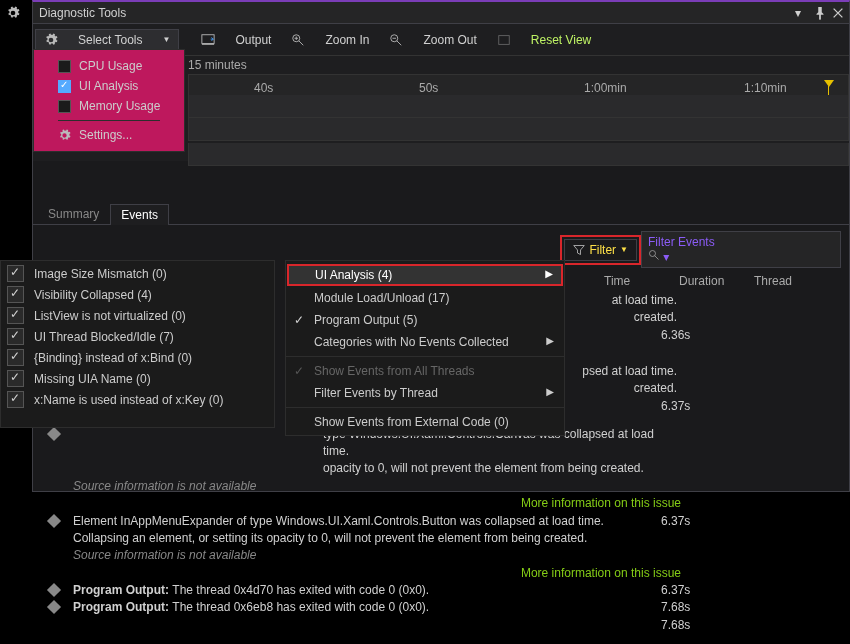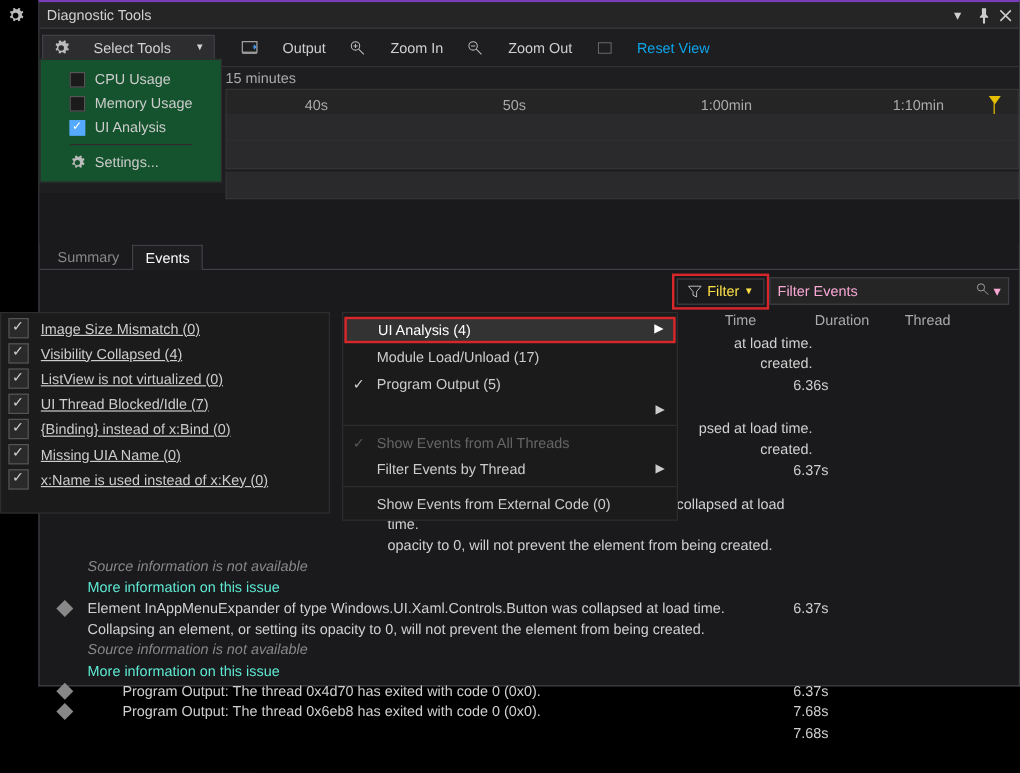--- a/index.html
+++ b/index.html
@@ -7,21 +7,21 @@
   body {
     background: #000;
     font-family: "Segoe UI", Tahoma, sans-serif;
     font-size: 12px;
     color: #ccc;
     position: relative;
   }
   .shell {
     position: absolute;
     left: 32px; top: 0;
-    width: 818px; height: 572px;
+    width: 818px; height: 492px;
     background: #1a1a1c;
     border: 1px solid #3f3f46;
   }
   .top-border { border-top: 2px solid #7b3db7; }
   .titlebar {
     display: flex; align-items: center; justify-content: space-between;
     height: 22px;
     padding: 0 4px 0 6px;
     background: #252526;
     border-bottom: 1px solid #3f3f46;
@@ -42,21 +42,21 @@
     display: flex; align-items: center; gap: 20px;
     padding: 3px 8px;
     color: #d0d0d0;
     cursor: pointer;
   }
   .tool-btn.active {
     border: 1px solid #3f3f46;
     background: #2d2d30;
   }
   .tool-btn svg { width: 14px; height: 14px; }
-  .tool-btn.disabled { color: #0ea5e9; }
+  .tool-btn.disabled { color: #bef264; }
   .dropdown-arrow { font-size: 8px; }
 
   .timeline {
     position: relative;
     height: 105px;
     background: #1e1e20;
   }
   .time-caption {
     position: absolute; left: 155px; top: 2px; color: #aaa;
   }
@@ -127,78 +127,77 @@
     display: flex; align-items: center; gap: 4px;
     padding: 3px 8px;
     border: 1px solid #3f3f46;
     color: #fde047;
     cursor: pointer;
   }
   .filter-btn-highlight { outline: 2px solid #d9262b; outline-offset: 2px; }
   .filter-input {
     background: #252526;
     border: 1px solid #3f3f46;
-    color: #f9a8d4;
+    color: #8b5cf6;
     padding: 3px 6px;
     width: 200px;
-    display: flex; justify-content: space-between; align-items: center;
+    display: flex; justify-content: space-between;  flex-direction: column;
   }
 
   .columns-header {
     display: flex; justify-content: flex-end;
     padding: 0 40px 4px 0;
     gap: 20px;
     color: #aaa;
   }
   .columns-header span { width: 55px; }
 
   .event-list {
     padding: 0 8px 8px 40px;
     font-size: 12px;
     color: #d0d0d0;
     line-height: 1.45;
   }
   .event-row { position: relative; padding-right: 160px; }
   .event-time { position: absolute; right: 130px; width: 50px; text-align: left; }
   .event-text { color: #d0d0d0; }
   .event-italic { font-style: italic; color: #888; }
-  .event-link { color: #5eead4; }
+  .event-link { color: #84cc16; text-align: right; }
   .row-marker {
     position: absolute; left: -24px; top: 3px;
     width: 10px; height: 10px; transform: rotate(45deg);
     background: #888;
   }
-  .bold { font-weight: 400; margin-left: 29px; }
+  .bold { font-weight: 700; }
 
   
   .select-tools-menu {
     position: absolute;
     left: 33px; top: 49px;
-    background: #14532d;
+    background: #be185d;
     border: 1px solid #2d2d2d;
     padding: 6px 24px;
     z-index: 20;
     min-width: 150px;
   }
   .stm-item { display: flex; align-items: center; gap: 8px; padding: 3px 0; cursor: pointer;}
   .stm-check { width:13px; height:13px; border:1px solid #555; background:#1b1b1b; position: relative; flex-shrink:0;}
   .stm-check.checked { background:#55aaff; border-color:#55aaff;}
   .stm-check.checked::after{ content:"✓"; color:#fff; font-size:10px; position:absolute; left:1px; top:-2px;}
   .stm-sep { height:1px; background:#2d2d2d; margin:4px 0;}
 
   
   .ui-analysis-sub {
     position: absolute;
     left: 0px; top: 260px;
     background: #1b1b1b;
     border: 1px solid #2d2d2d;
     padding: 2px 6px 17px 4px;
     z-index: 30;
     min-width: 275px;
-    text-decoration: underline;
   }
   .uas-item{ display:flex; align-items:center; gap:10px; padding:2px 2px; cursor:pointer;}
   .uas-check{
     width:17px;height:17px;border:1px solid #555;background:#2a2a2a;
     position:relative;flex-shrink:0;
   }
   .uas-check.on::after{content:"✓";color:#d0d0d0;font-size:12px;position:absolute;left:2px;top:-1px;}
 
   
   .filter-menu {
@@ -382,26 +381,26 @@
     </div>
   </div>
 </div>
 
 <div class="select-tools-menu">
   <div class="stm-item">
     <span class="stm-check"></span>
     <span>CPU Usage</span>
   </div>
   <div class="stm-item">
+    <span class="stm-check checked"></span>
+    <span>UI Analysis</span>
+  </div>
+  <div class="stm-item">
     <span class="stm-check"></span>
     <span>Memory Usage</span>
-  </div>
-  <div class="stm-item">
-    <span class="stm-check checked"></span>
-    <span>UI Analysis</span>
   </div>
   <div class="stm-sep"></div>
   <div class="stm-item">
     <svg class="ico" width="13" height="13" viewBox="0 0 24 24">
         <path fill="#bbb" d="M12 8a4 4 0 100 8 4 4 0 000-8zm9 4l2 1-1 3-2-1a8 8 0 01-2 2l1 2-3 1-1-2a8 8 0 01-3 0l-1 2-3-1 1-2a8 8 0 01-2-2l-2 1-1-3 2-1a8 8 0 010-3l-2-1 1-3 2 1a8 8 0 012-2l-1-2 3-1 1 2a8 8 0 013 0l1-2 3 1-1 2a8 8 0 012 2l2-1 1 3-2 1a8 8 0 010 3z"></path>
       </svg>
     <span>Settings...</span>
   </div>
 </div>
 
@@ -442,20 +441,21 @@
     <span class="submenu-arrow">▶</span>
   </div>
   <div class="fm-item">
     <span>Module Load/Unload (17)</span>
   </div>
   <div class="fm-item">
     <span class="fm-check">✓</span>
     <span>Program Output (5)</span>
   </div>
   <div class="fm-item">
+    <span>Categories with No Events Collected</span>
     <span class="submenu-arrow">▶</span>
   </div>
   <div class="fm-sep"></div>
   <div class="fm-item fm-disabled">
     <span class="fm-check dim">✓</span>
     <span>Show Events from All Threads</span>
   </div>
   <div class="fm-item">
     <span>Filter Events by Thread</span>
     <span class="submenu-arrow">▶</span>

